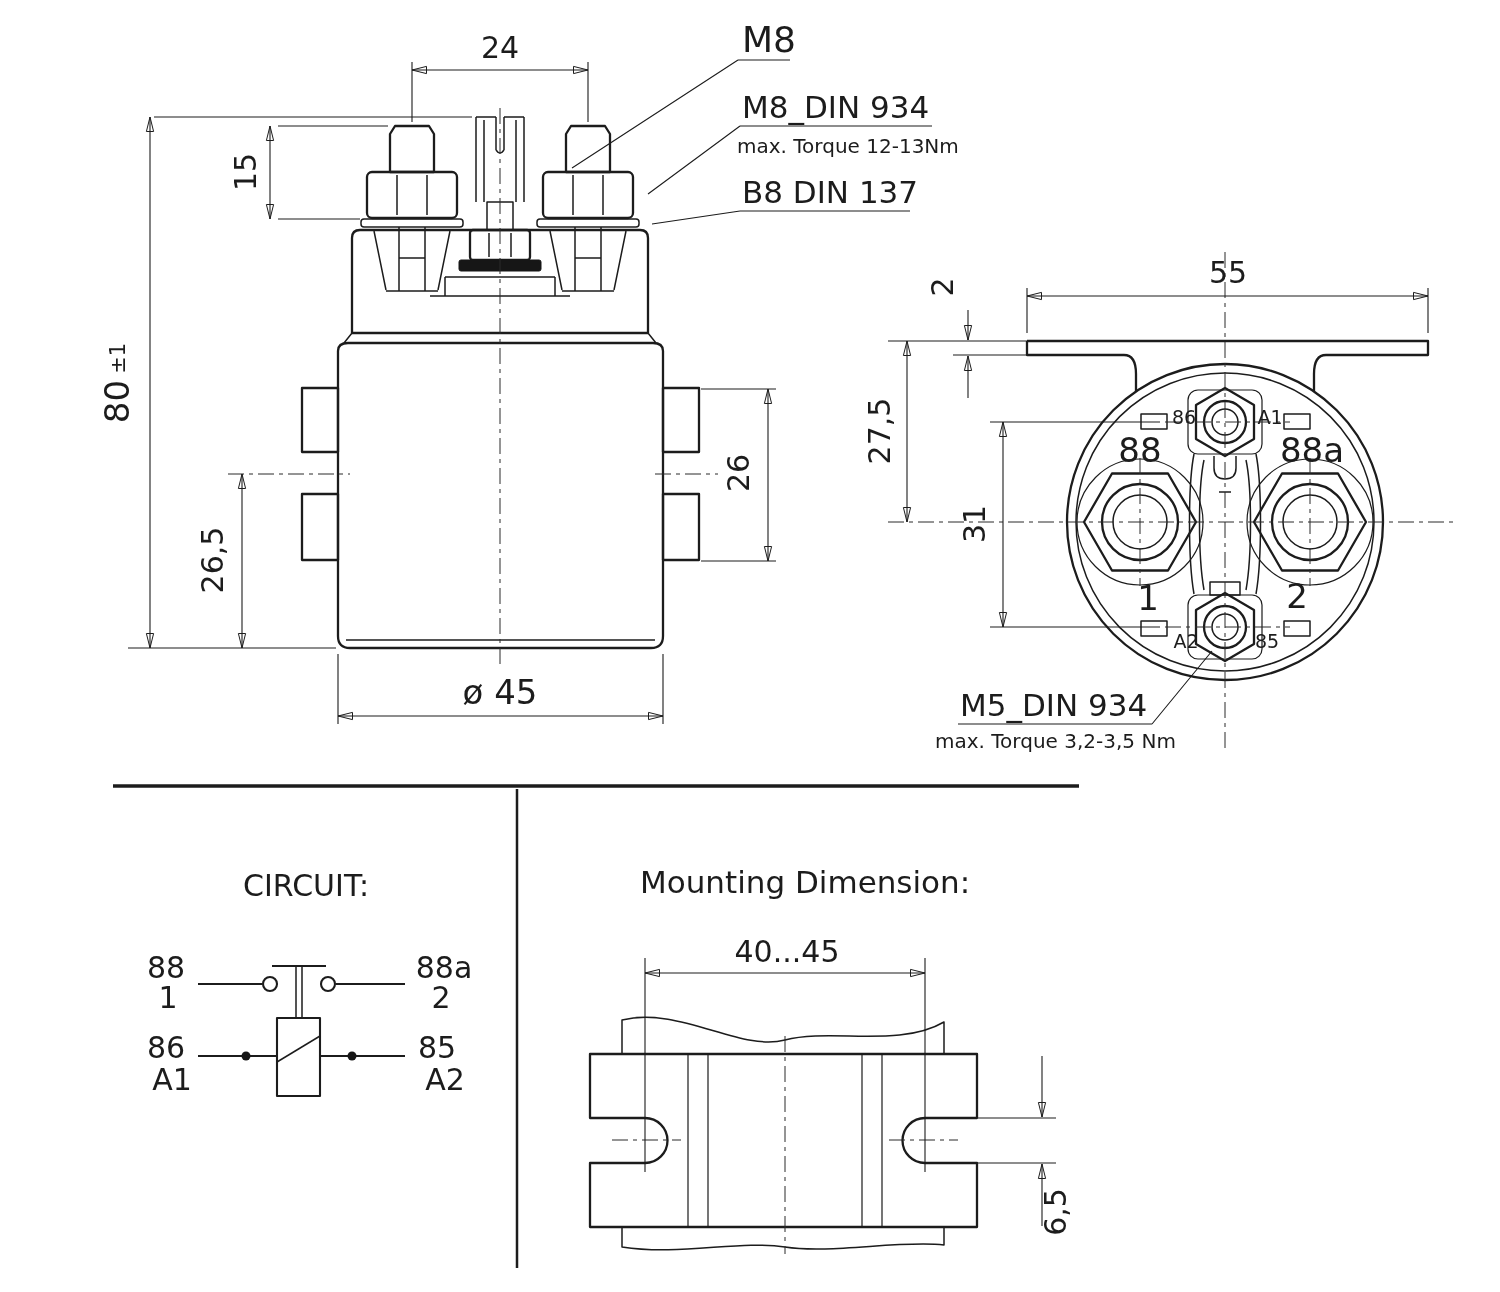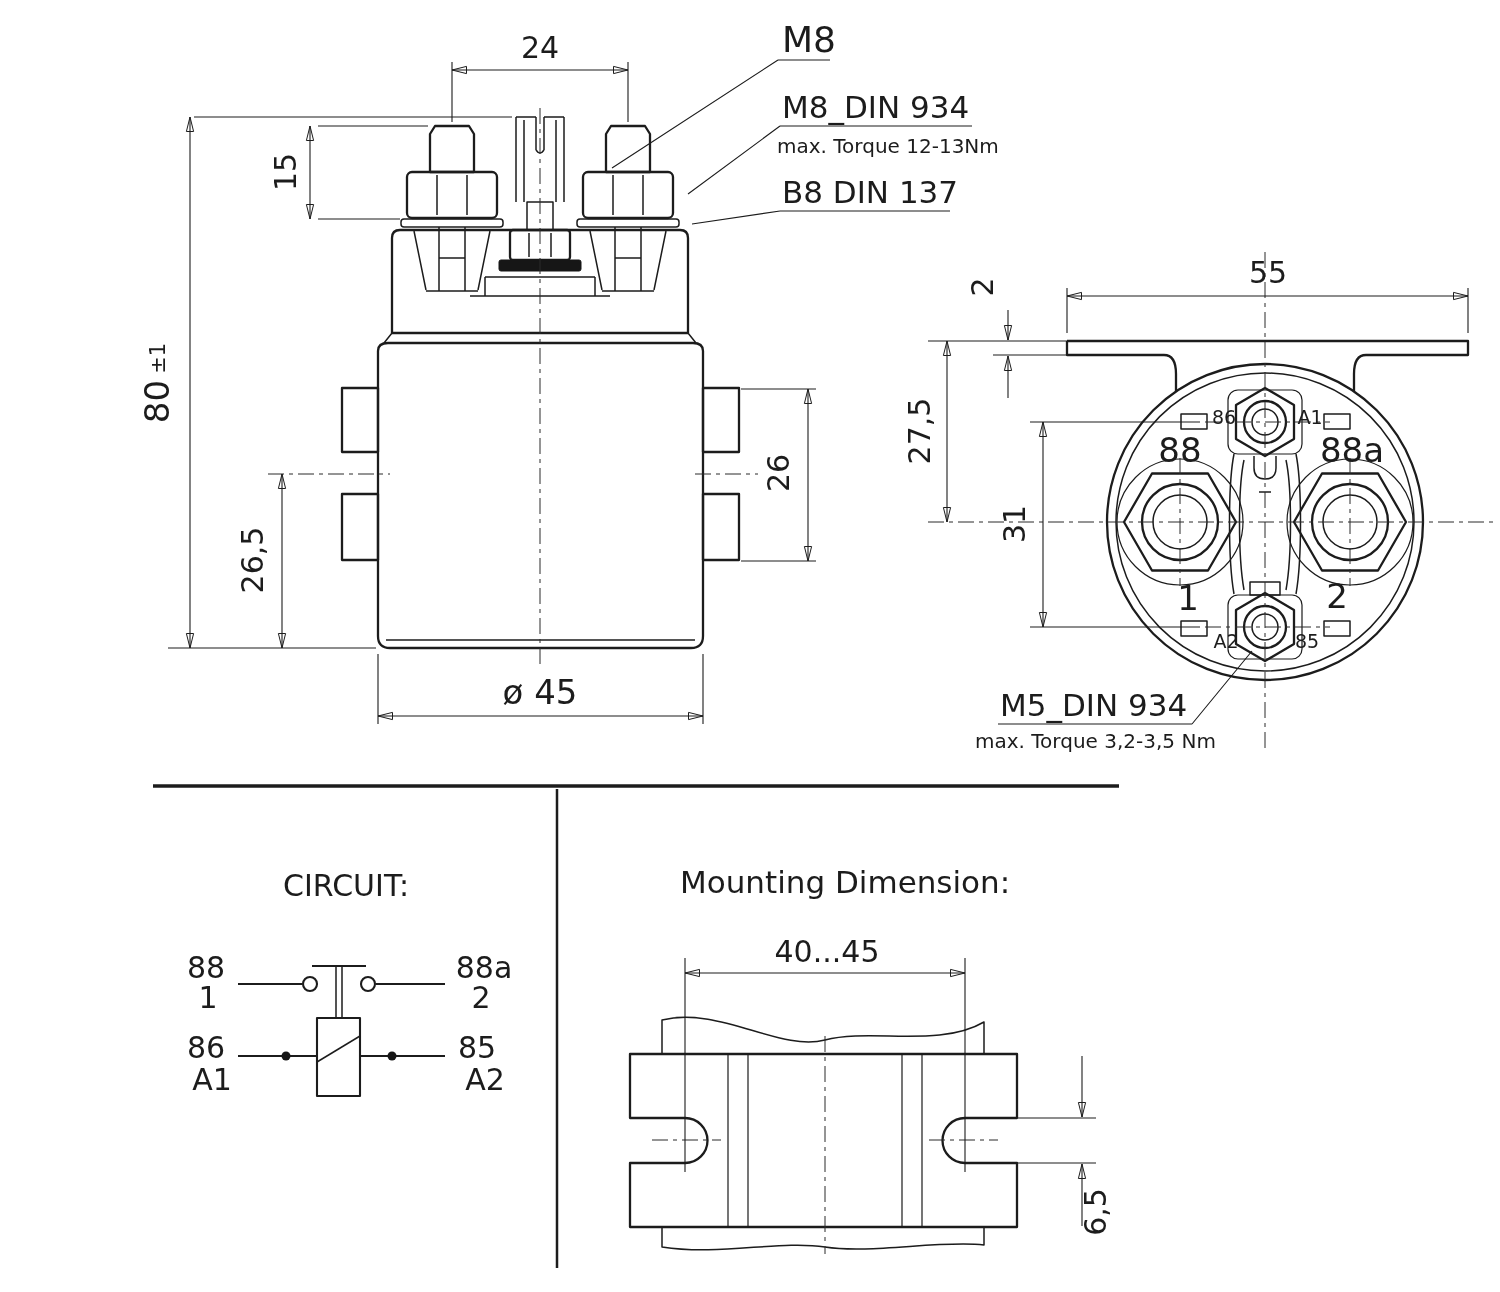--- a/index.html
+++ b/index.html
@@ -1,16 +1,16 @@
 <!DOCTYPE html>
 <html><head>
 <meta charset="utf-8">
 <style>
   html,body{margin:0;padding:0;background:#ffffff;}
-  .stage{width:1220px;height:1292px;position:relative;background:#fff;padding-left:40px;}
+  .stage{width:1220px;height:1292px;position:relative;background:#fff;}
   svg{display:block;}
   path,line,rect,circle,polygon,polyline{fill:none;stroke:#1c1c1c;}
   .s-thick{stroke-width:2.3;stroke-linejoin:round;}
   .s-med{stroke-width:1.5;stroke-linejoin:round;}
   .s-thin{stroke-width:1.1;}
   .s-hair{stroke-width:1.2;}
   .cl{stroke-width:1;stroke-dasharray:16 5 4 5;stroke:#2a2a2a;}
   .dk{fill:#161616;stroke:#161616;}
   .dot{fill:#161616;stroke:none;}
   .wire{stroke-width:1.8;}

